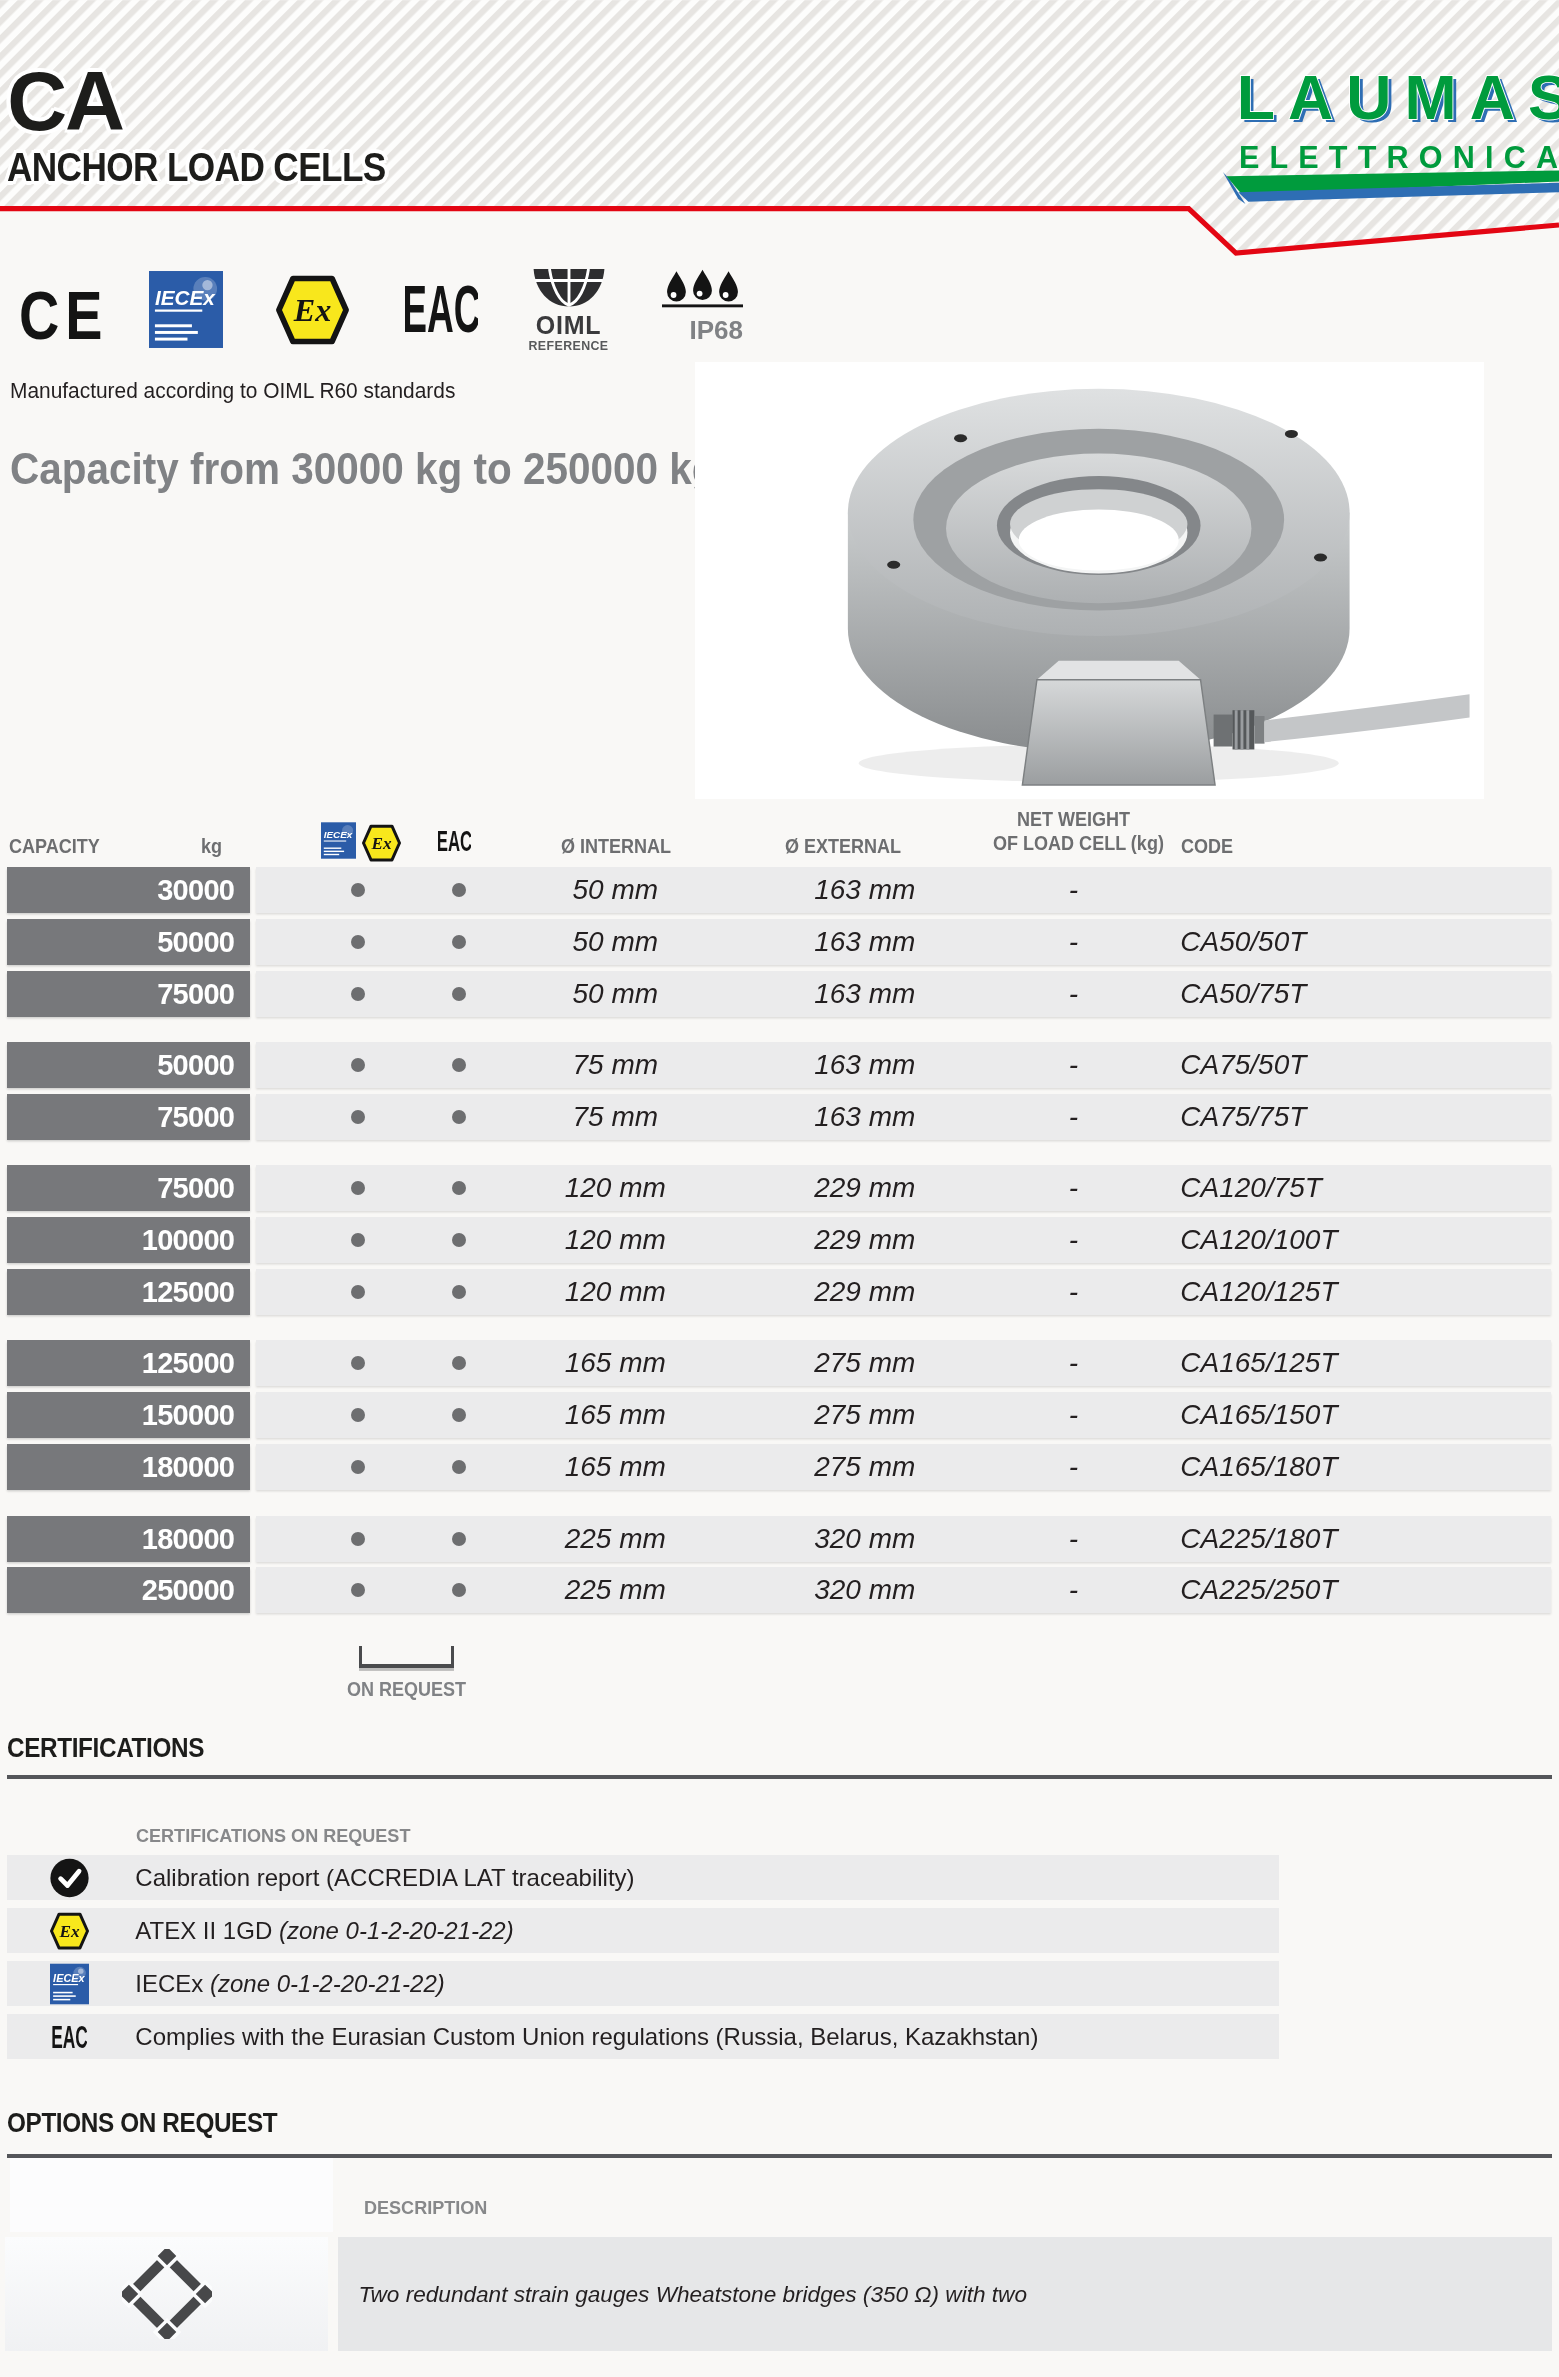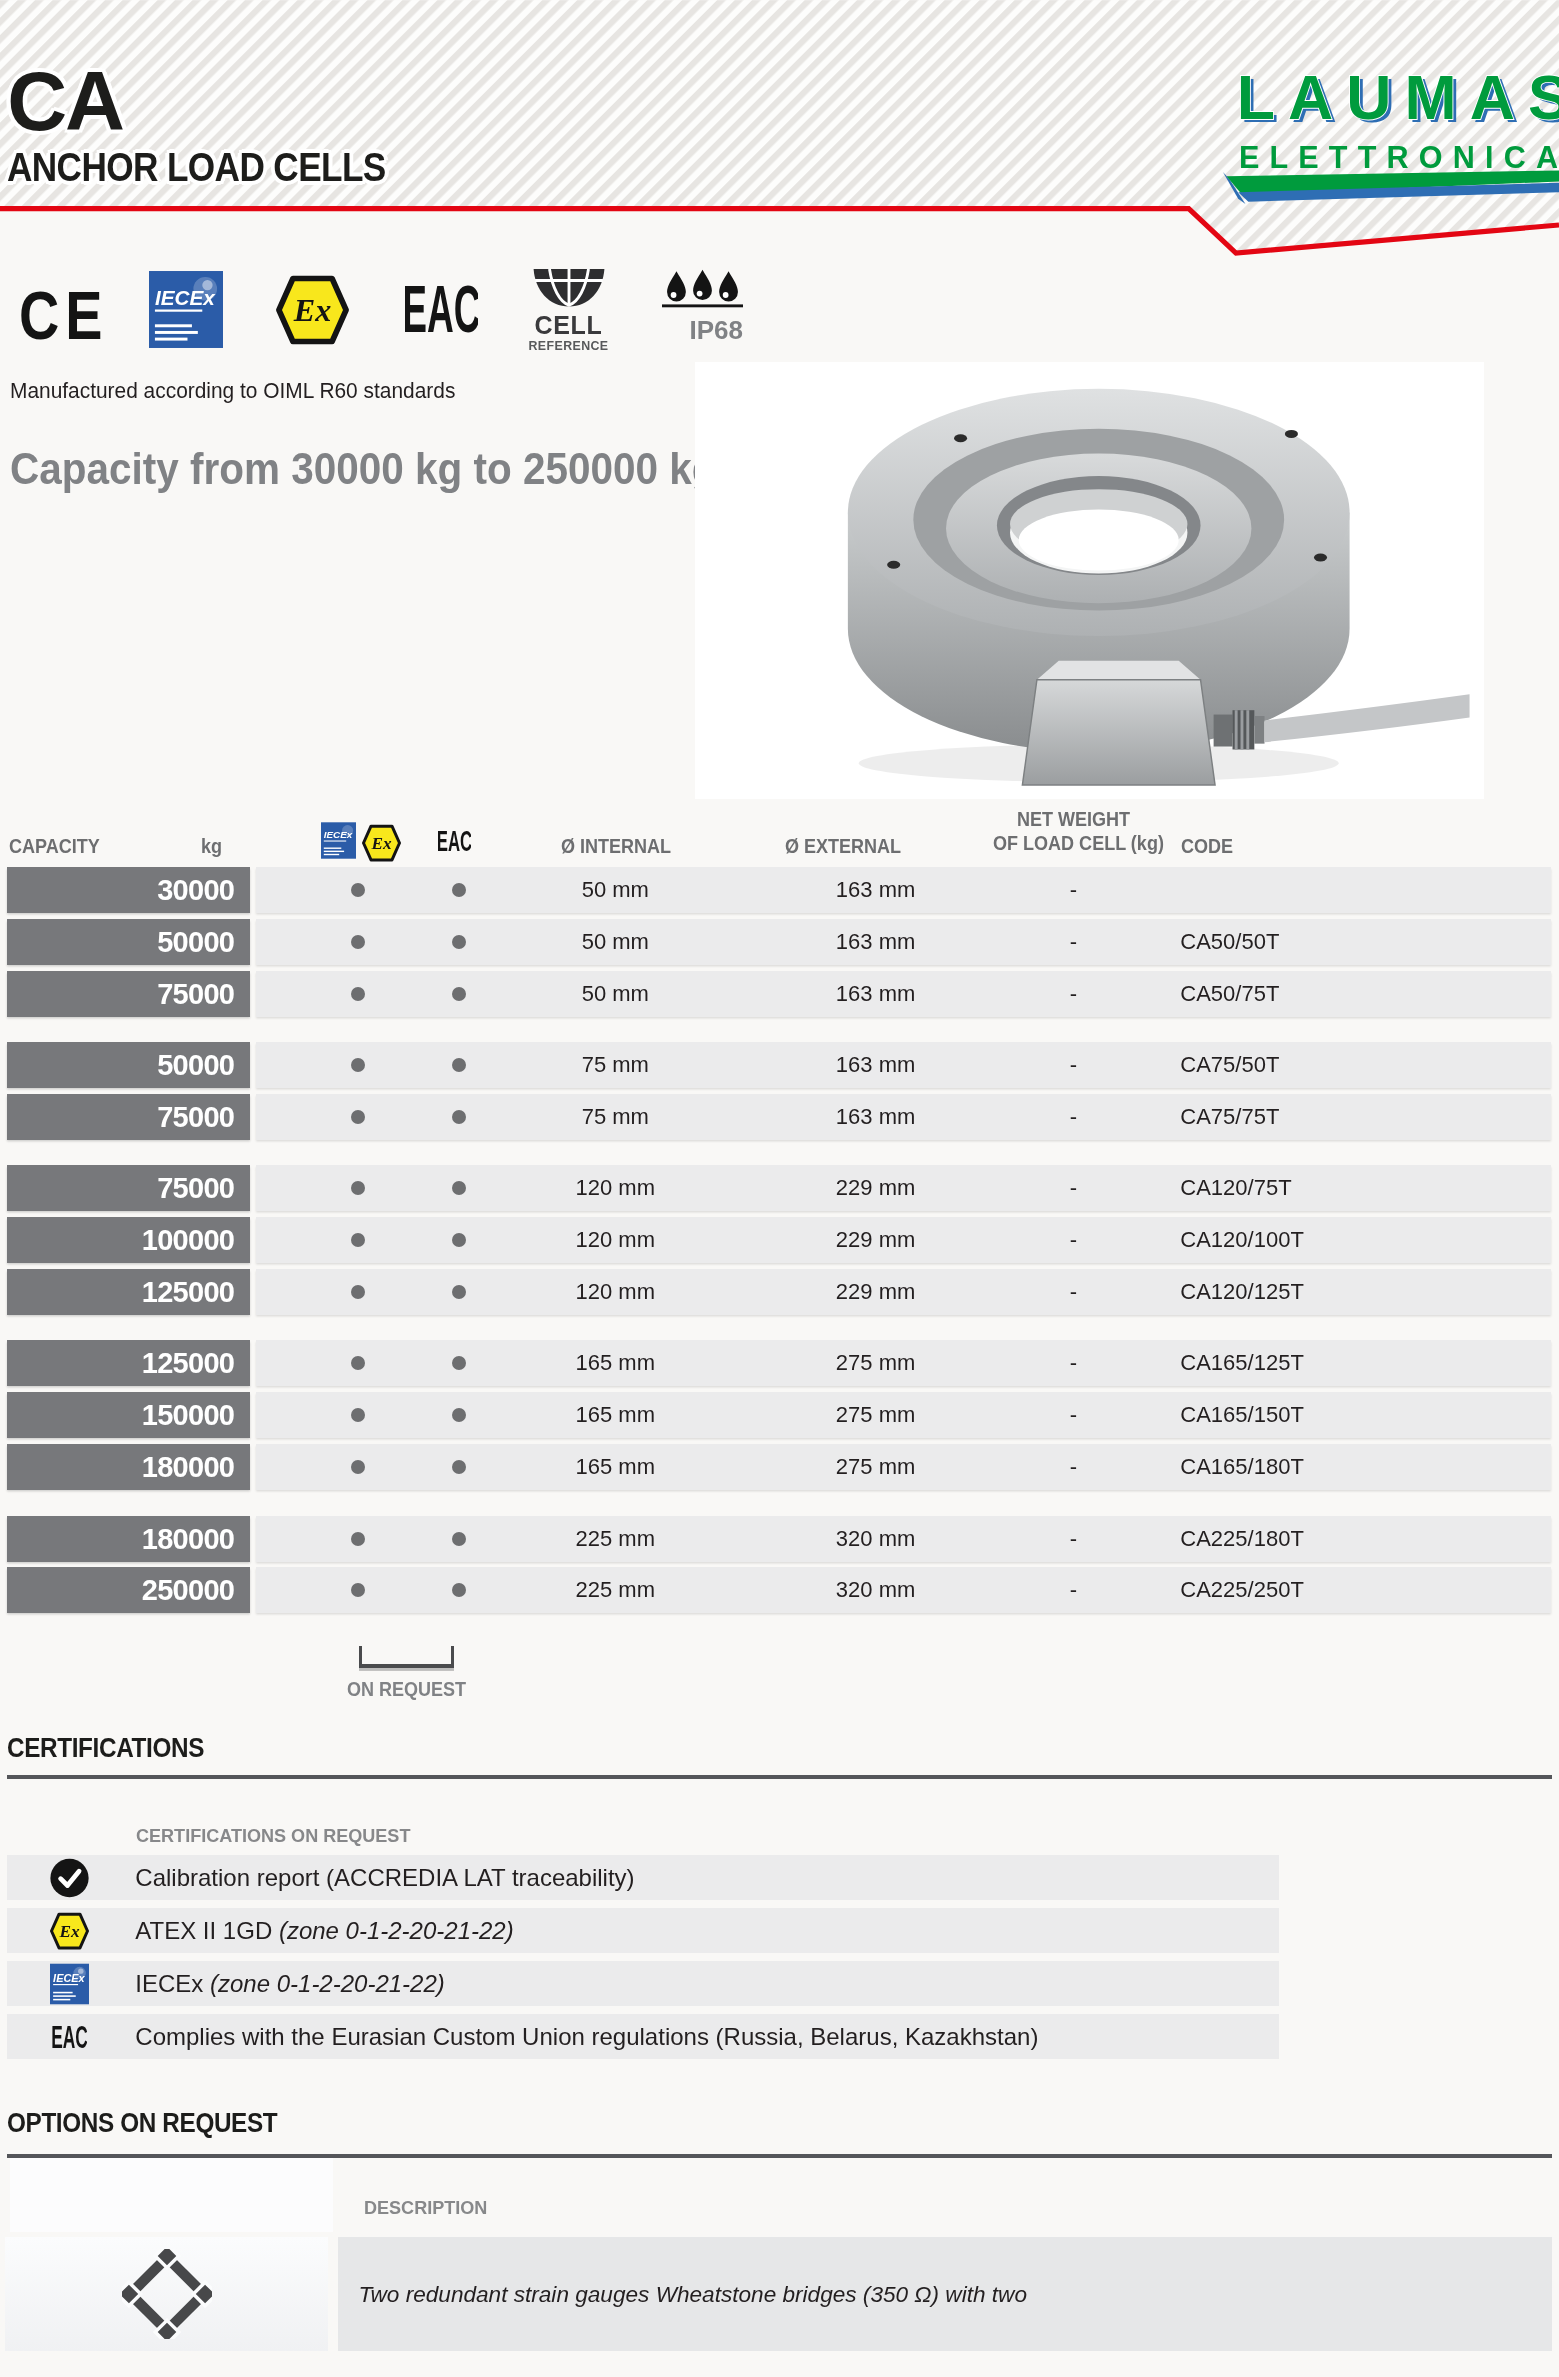--- a/index.html
+++ b/index.html
@@ -64,21 +64,21 @@
   .t-group{margin-bottom:25.5px;}
   .t-group:last-child{margin-bottom:0;}
   .t-row{position:relative;height:46px;margin-bottom:5.8px;}
   .t-cap{position:absolute;left:0;top:0;width:243px;height:46px;background:#77787b;color:#fff;
          font-size:29px;font-weight:bold;text-align:right;line-height:46px;padding-right:16px;
          box-sizing:border-box;box-shadow:0 2.2px 2.2px rgba(0,0,0,.18);letter-spacing:-0.7px;}
   .t-bg{position:absolute;left:249px;right:0;top:0;height:46px;background:#ebebec;
         box-shadow:0 2.2px 2.2px rgba(0,0,0,.12);}
   .dot{position:absolute;top:16px;width:14px;height:14px;border-radius:50%;background:#6d6e70;}
   .d1{left:344px;} .d2{left:445px;}
-  .t-cell{position:absolute;top:0;height:46px;line-height:46px;font-size:22px;color:#231f20;}
+  .t-cell{position:absolute;top:0;height:46px;line-height:46px;font-size:28px;color:#231f20;font-style:italic;}
   .c-int{left:535px;width:146px;text-align:center;}
   .c-ext{left:762px;width:146px;text-align:right;}
   .c-net{left:993px;width:146px;text-align:center;}
   .c-code{left:1173px;width:335px;}
 
   
   #on-request-bracket{position:absolute;left:359px;top:1646px;width:95px;height:22px;box-sizing:border-box;
       border-left:3.6px solid #4a4b4d;border-right:3.6px solid #4a4b4d;border-bottom:4.4px solid #4a4b4d;
       box-shadow:0 2.9px 0 rgba(130,130,130,.5);}
   #on-request-label{position:absolute;left:301px;top:1678px;width:211px;text-align:center;
@@ -173,21 +173,21 @@
   </div>
 
   <div id="icon-oiml" class="topicon">
     <svg width="80" height="39" viewBox="0 0 110 54">
       <path d="M6,0 C8,30 28,52 55,52 C82,52 102,30 104,0 Z" fill="#2e2e30"></path>
       <path d="M55,0 V52" stroke="#fff" stroke-width="4"></path>
       <path d="M28,0 C32,26 42,46 55,50" stroke="#fff" stroke-width="4" fill="none"></path>
       <path d="M82,0 C78,26 68,46 55,50" stroke="#fff" stroke-width="4" fill="none"></path>
       <path d="M8,16 H102" stroke="#fff" stroke-width="4"></path>
     </svg>
-    <div class="oiml-word">CELL</div>
+    <div class="oiml-word">OIML</div>
     <div class="oiml-ref">REFERENCE</div>
   </div>
 
   <div id="icon-ip68" class="topicon">
     <svg width="81" height="41" viewBox="0 0 112 56">
       <g fill="#141414">
         <g transform="translate(20,28)">
           <path d="M0,-24 C7,-12 13,-4 13,5 A13,13 0 1 1 -13,5 C-13,-4 -7,-12 0,-24"></path>
           <circle cx="-4" cy="9" r="4" fill="#fff"></circle>
         </g>

